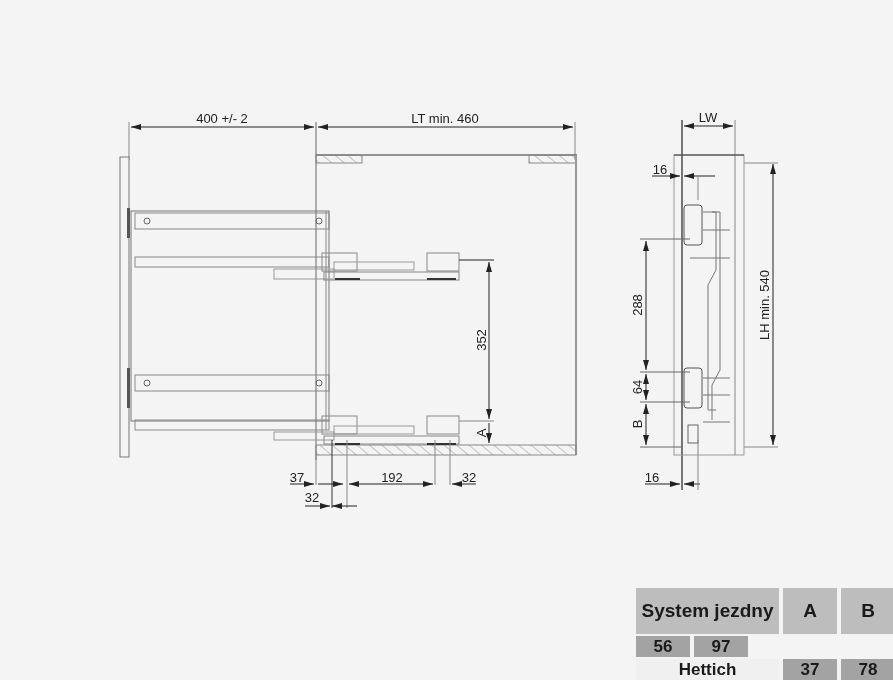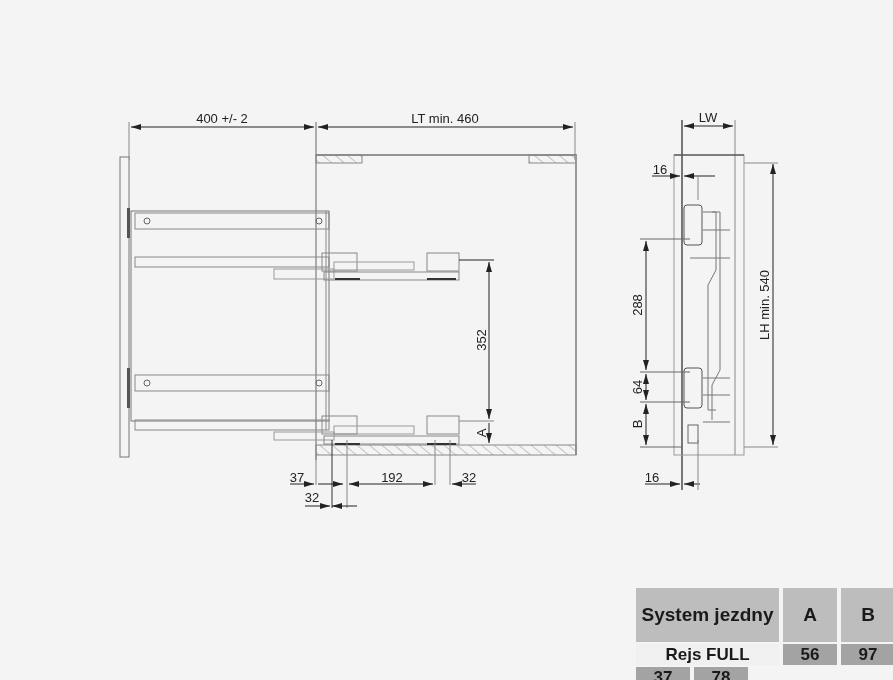--- a/index.html
+++ b/index.html
@@ -2,21 +2,21 @@
 <html><head>
 <meta charset="utf-8">
 <style>
   html,body{margin:0;padding:0;background:#f4f4f4;}
   body{width:893px;height:680px;position:relative;overflow:hidden;font-family:"Liberation Sans",sans-serif;}
   svg{position:absolute;left:0;top:0;}
   .dim{font-family:"Liberation Sans",sans-serif;font-size:13px;fill:#222;}
   .tbl{position:absolute;left:636px;top:588px;font-family:"Liberation Sans",sans-serif;font-weight:bold;color:#1a1a1a;}
   .tbl .row{display:flex;}
   .tbl .c{box-sizing:border-box;display:flex;align-items:center;justify-content:center;margin-right:4px;}
-  .hdr .c{background:#bdbdbd;height:54px;font-size:19px;}
+  .hdr .c{background:#bdbdbd;height:46px;font-size:19px;}
   .body .c{height:21px;font-size:17px;}
   .body .c.lbl{background:#f0f0f0;}
   .body .c.val{background:#a3a3a3;}
   .w1{width:143px;}.w2{width:54px;}.w3{width:54px;}
 </style>
 </head>
 <body>
 
 <svg width="893" height="680" viewBox="0 0 893 680">
   <defs>
@@ -148,22 +148,22 @@
 </svg>
 
 <div class="tbl">
   <div class="row hdr">
     <div class="c w1">System jezdny</div>
     <div class="c w2">A</div>
     <div class="c w3">B</div>
   </div>
   <div style="height:2px"></div>
   <div class="row body">
-    <div class="c w1 lbl">Rejs FULL</div>
     <div class="c w2 val">56</div>
     <div class="c w3 val">97</div>
   </div>
   <div style="height:2px"></div>
   <div class="row body">
+    <div class="c w1 lbl">Hettich</div>
     <div class="c w2 val">37</div>
     <div class="c w3 val">78</div>
   </div>
 </div>
 
 </body></html>

